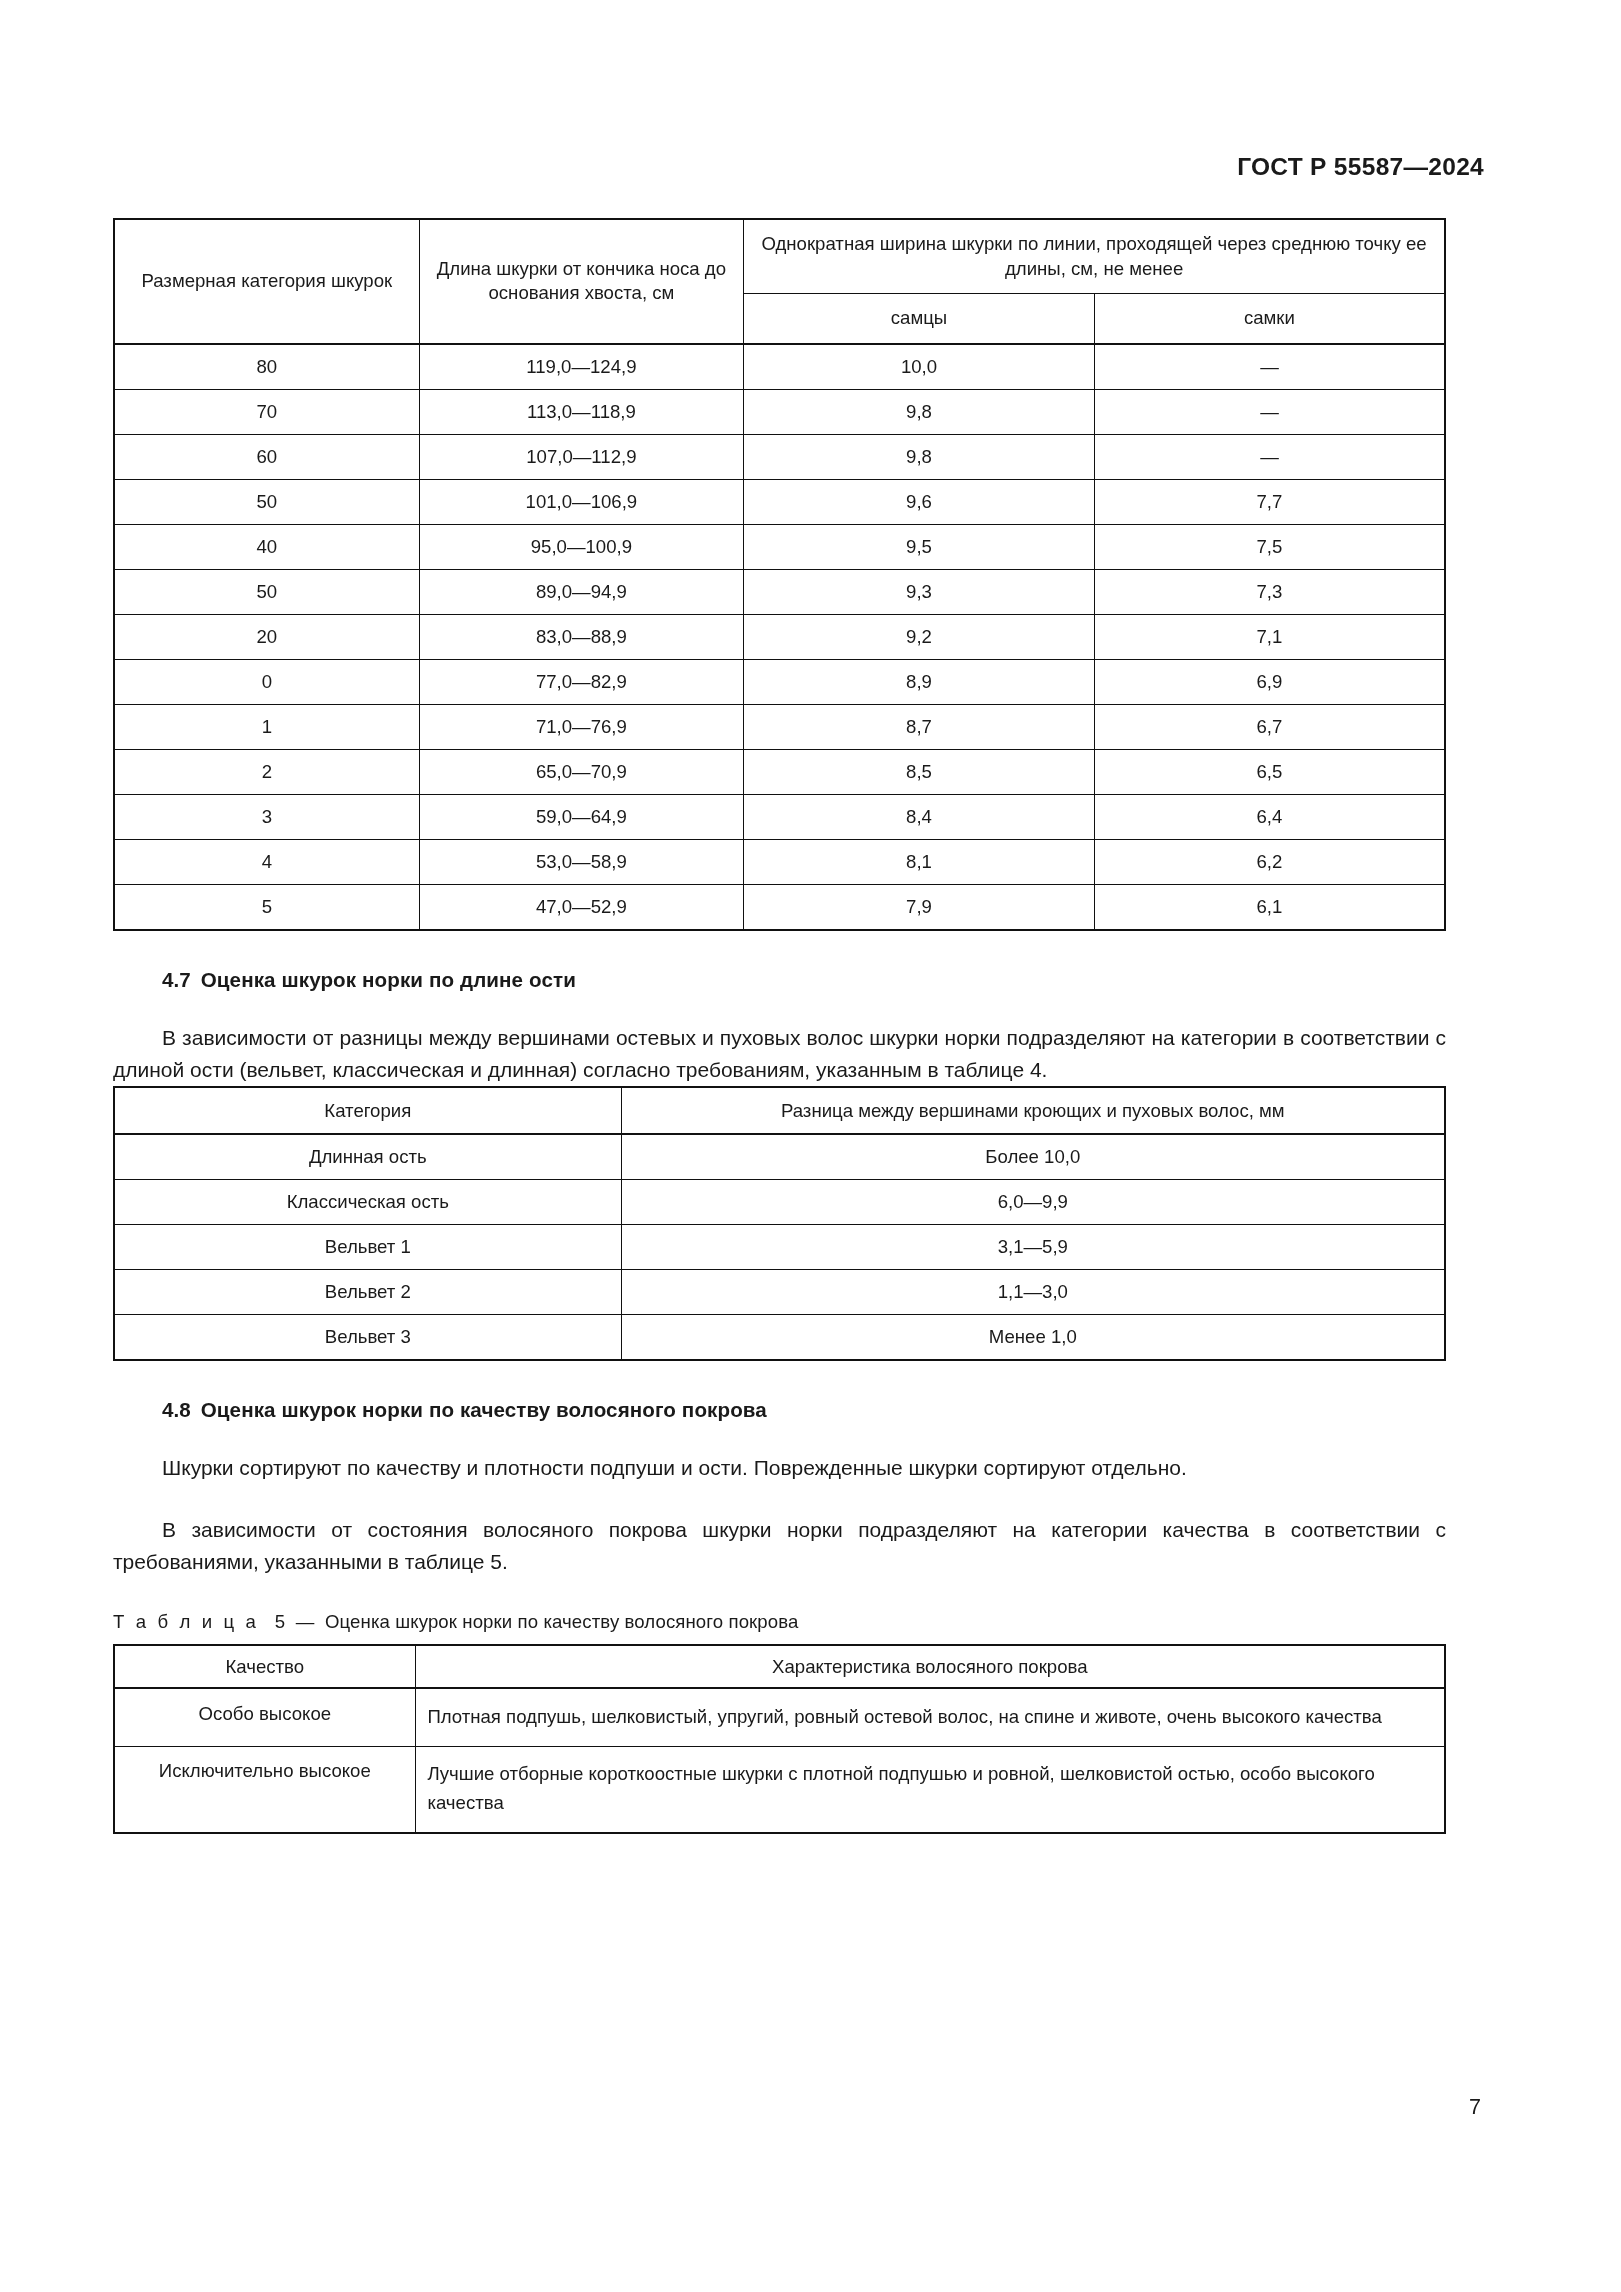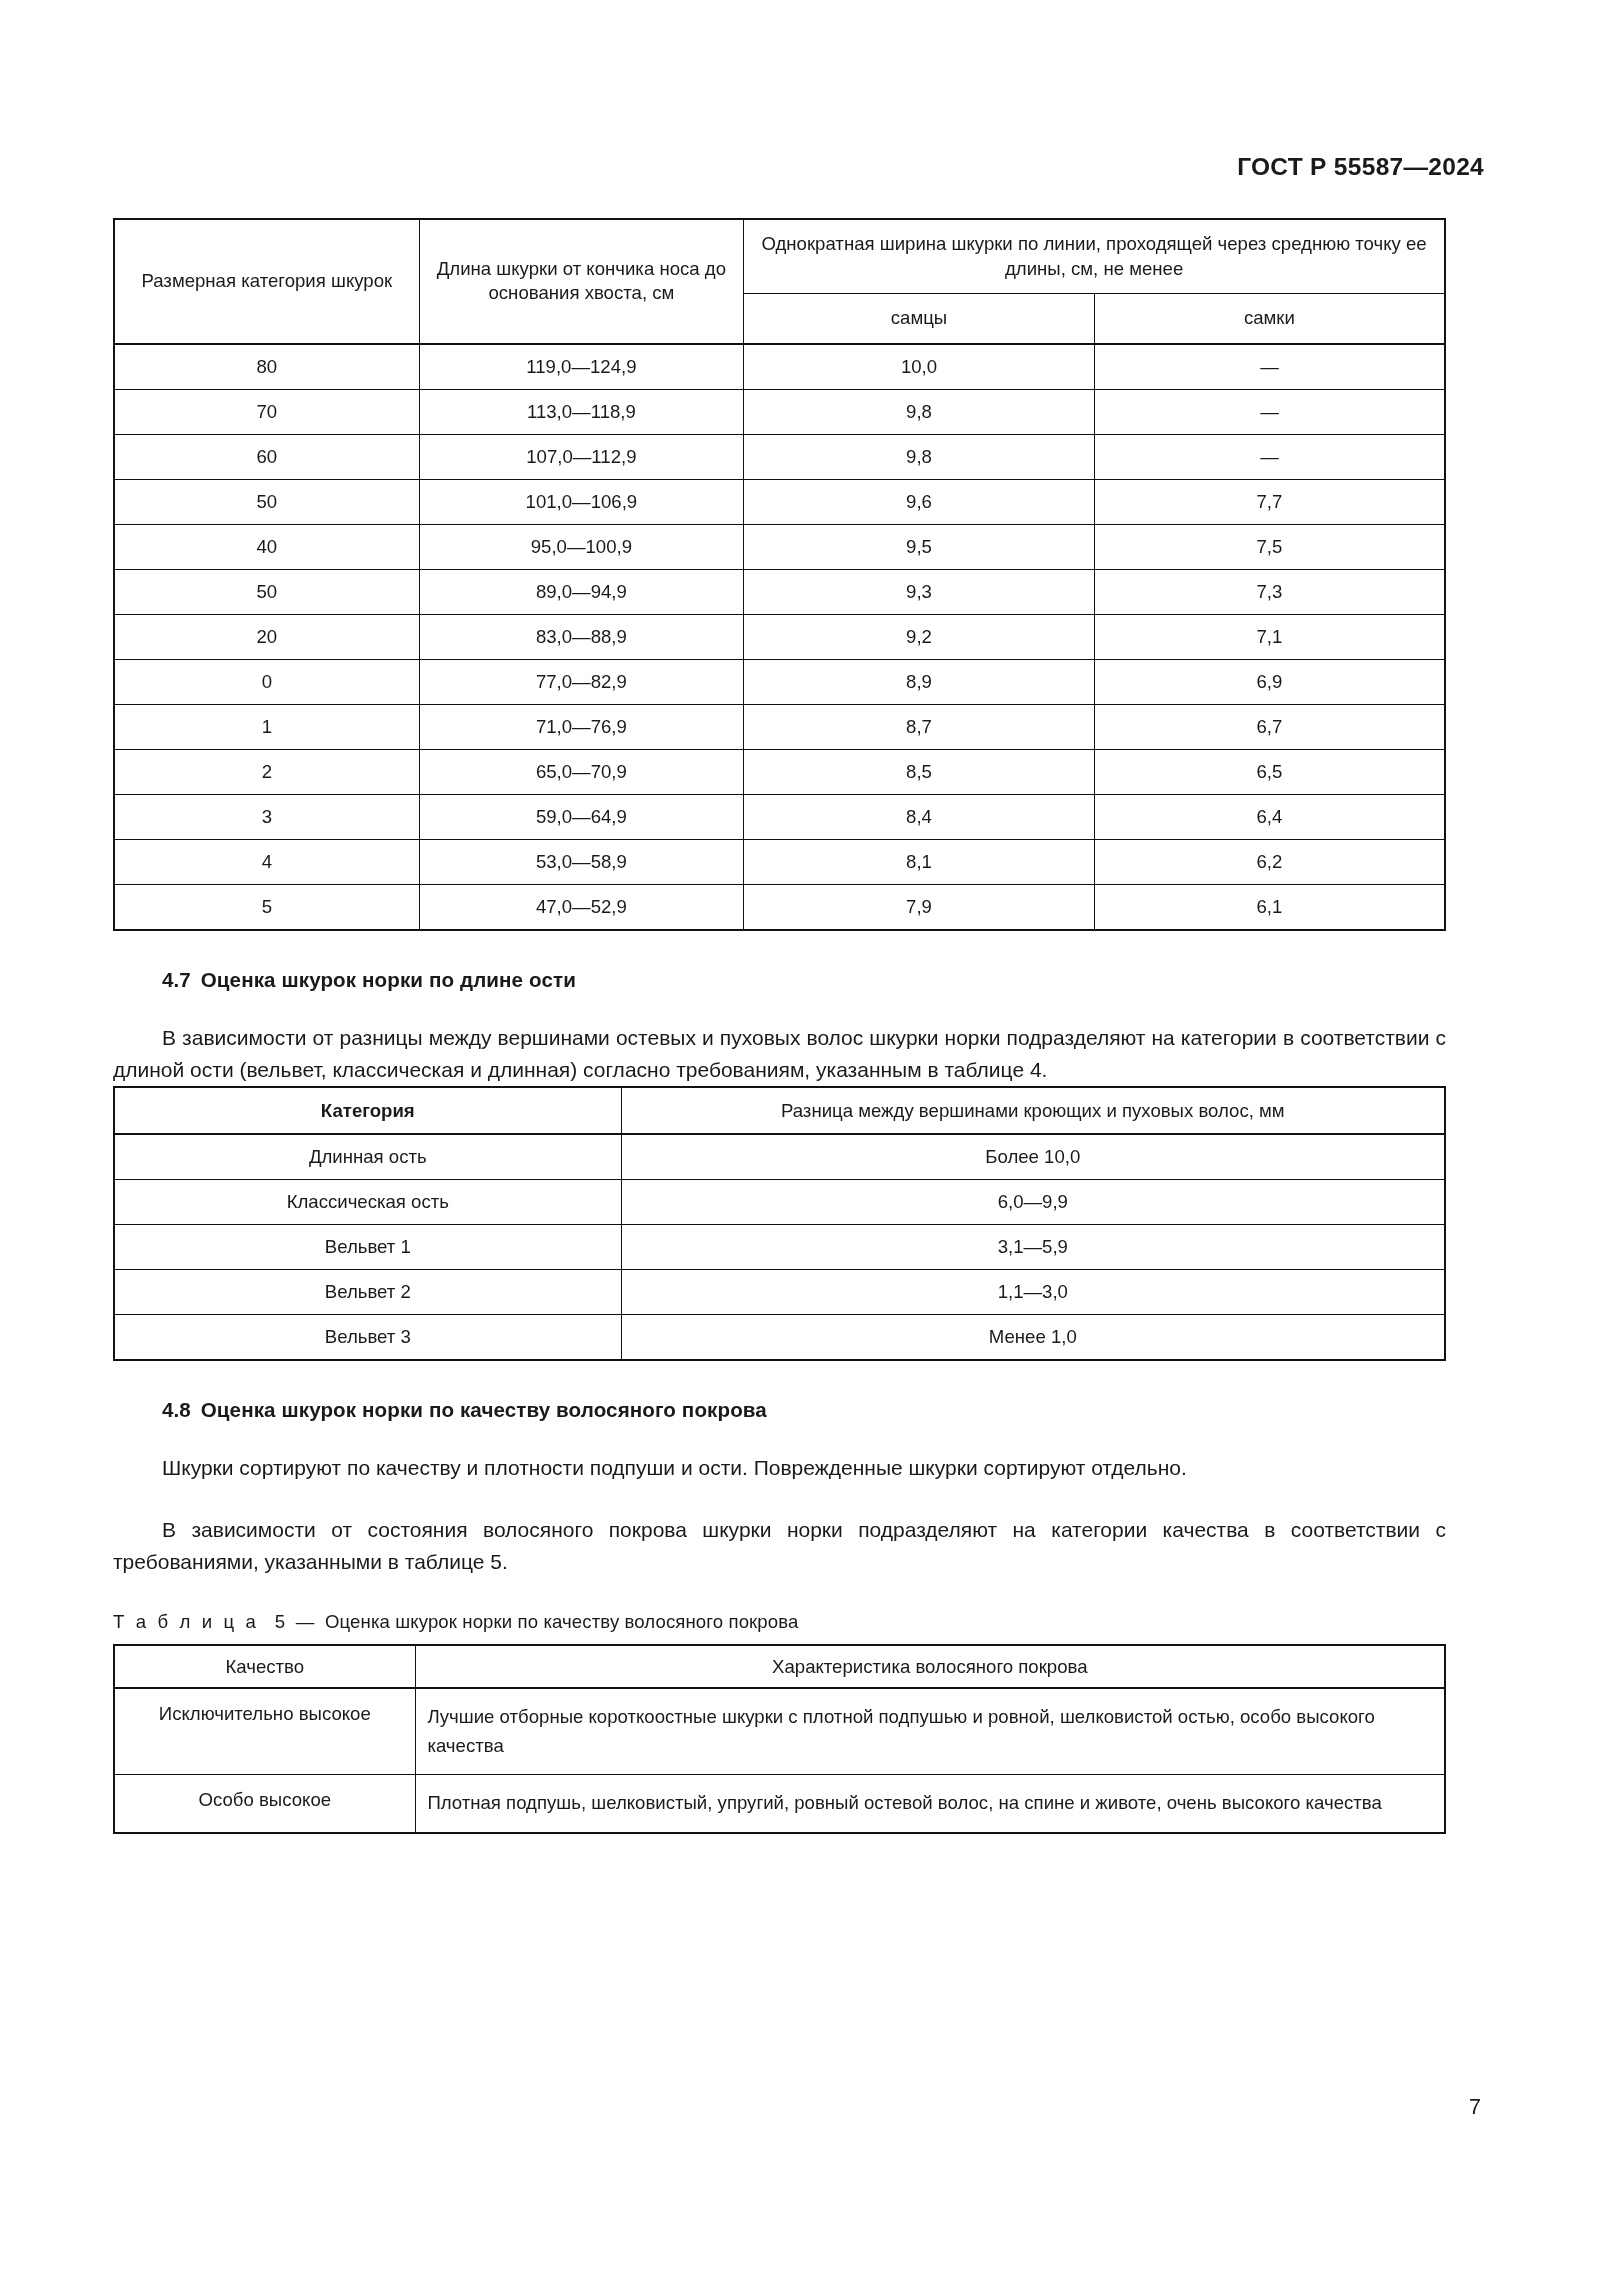--- a/index.html
+++ b/index.html
@@ -85,21 +85,21 @@
   #table3 .c4 { width: 216px; }
 
   
   #table4 { margin-top: 0; }
   #table4 td, #table4 th { text-align: center; }
   #table4 thead th {
     padding: 11.8px 7.8px;
     border-bottom: 2px solid #111;
   }
   #table4 tbody td { height: 44px; }
-  #table4 .c1 { width: 490px; font-weight: bold; }
+  #table4 .c1 { width: 490px; }
 
   
   #table5 td, #table5 th { vertical-align: top; }
   #table5 thead th {
     text-align: center;
     padding: 9.8px 7.8px;
     border-bottom: 2px solid #111;
   }
   #table5 .q-cell {
     text-align: center;
@@ -295,27 +295,27 @@
 
     <table class="gost" id="table5">
       <thead>
         <tr>
           <th class="c1">Качество</th>
           <th>Характеристика волосяного покрова</th>
         </tr>
       </thead>
       <tbody>
         <tr>
+          <td class="q-cell">Особо высокое</td>
+          <td class="d-cell">Плотная подпушь, шелковистый, упругий, ровный остевой волос, на спине и животе, очень высокого качества</td>
+        </tr>
+        <tr>
           <td class="q-cell">Исключительно высокое</td>
           <td class="d-cell">Лучшие отборные короткоостные шкурки с плотной подпушью и ровной, шелкови­стой остью, особо высокого качества</td>
         </tr>
-        <tr>
-          <td class="q-cell">Особо высокое</td>
-          <td class="d-cell">Плотная подпушь, шелковистый, упругий, ровный остевой волос, на спине и животе, очень высокого качества</td>
-        </tr>
       </tbody>
     </table>
 
   </div>
 
   <div class="page-number">7</div>
 
 </div>
 
 

